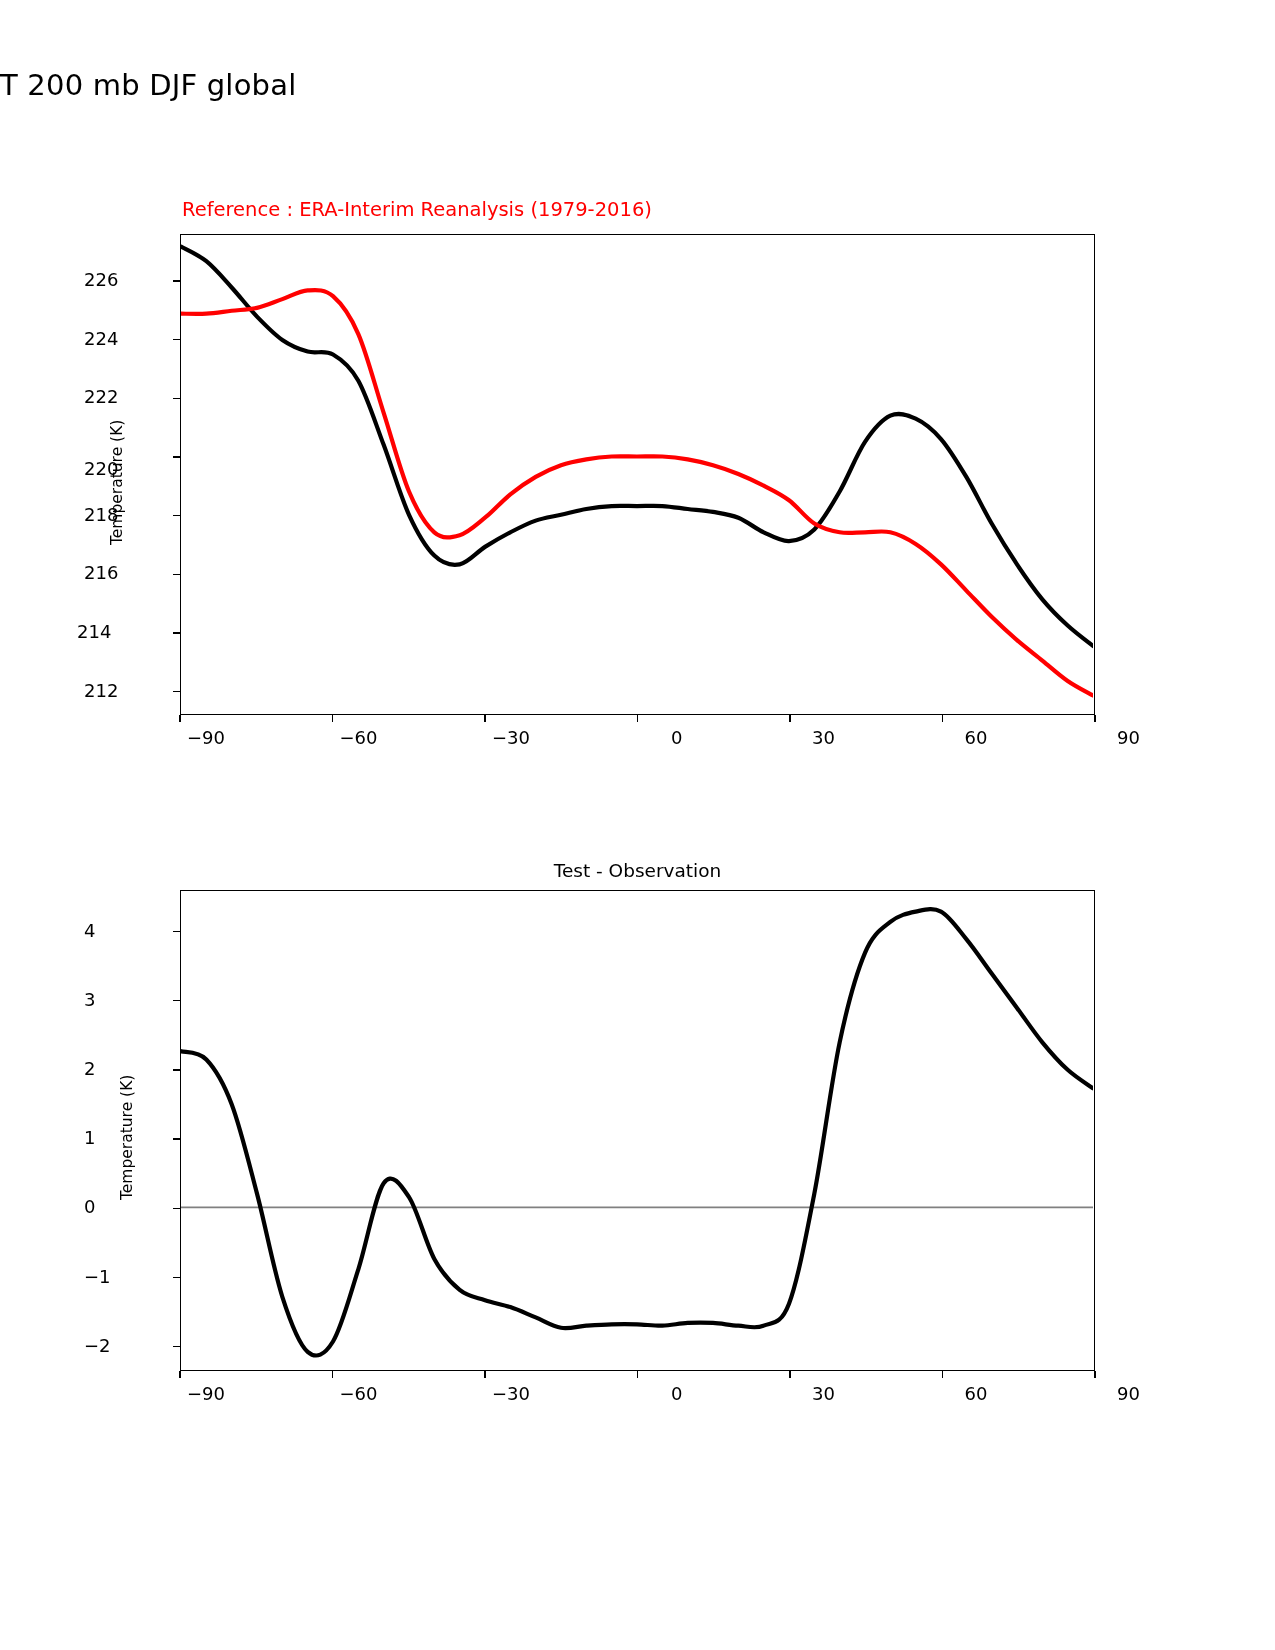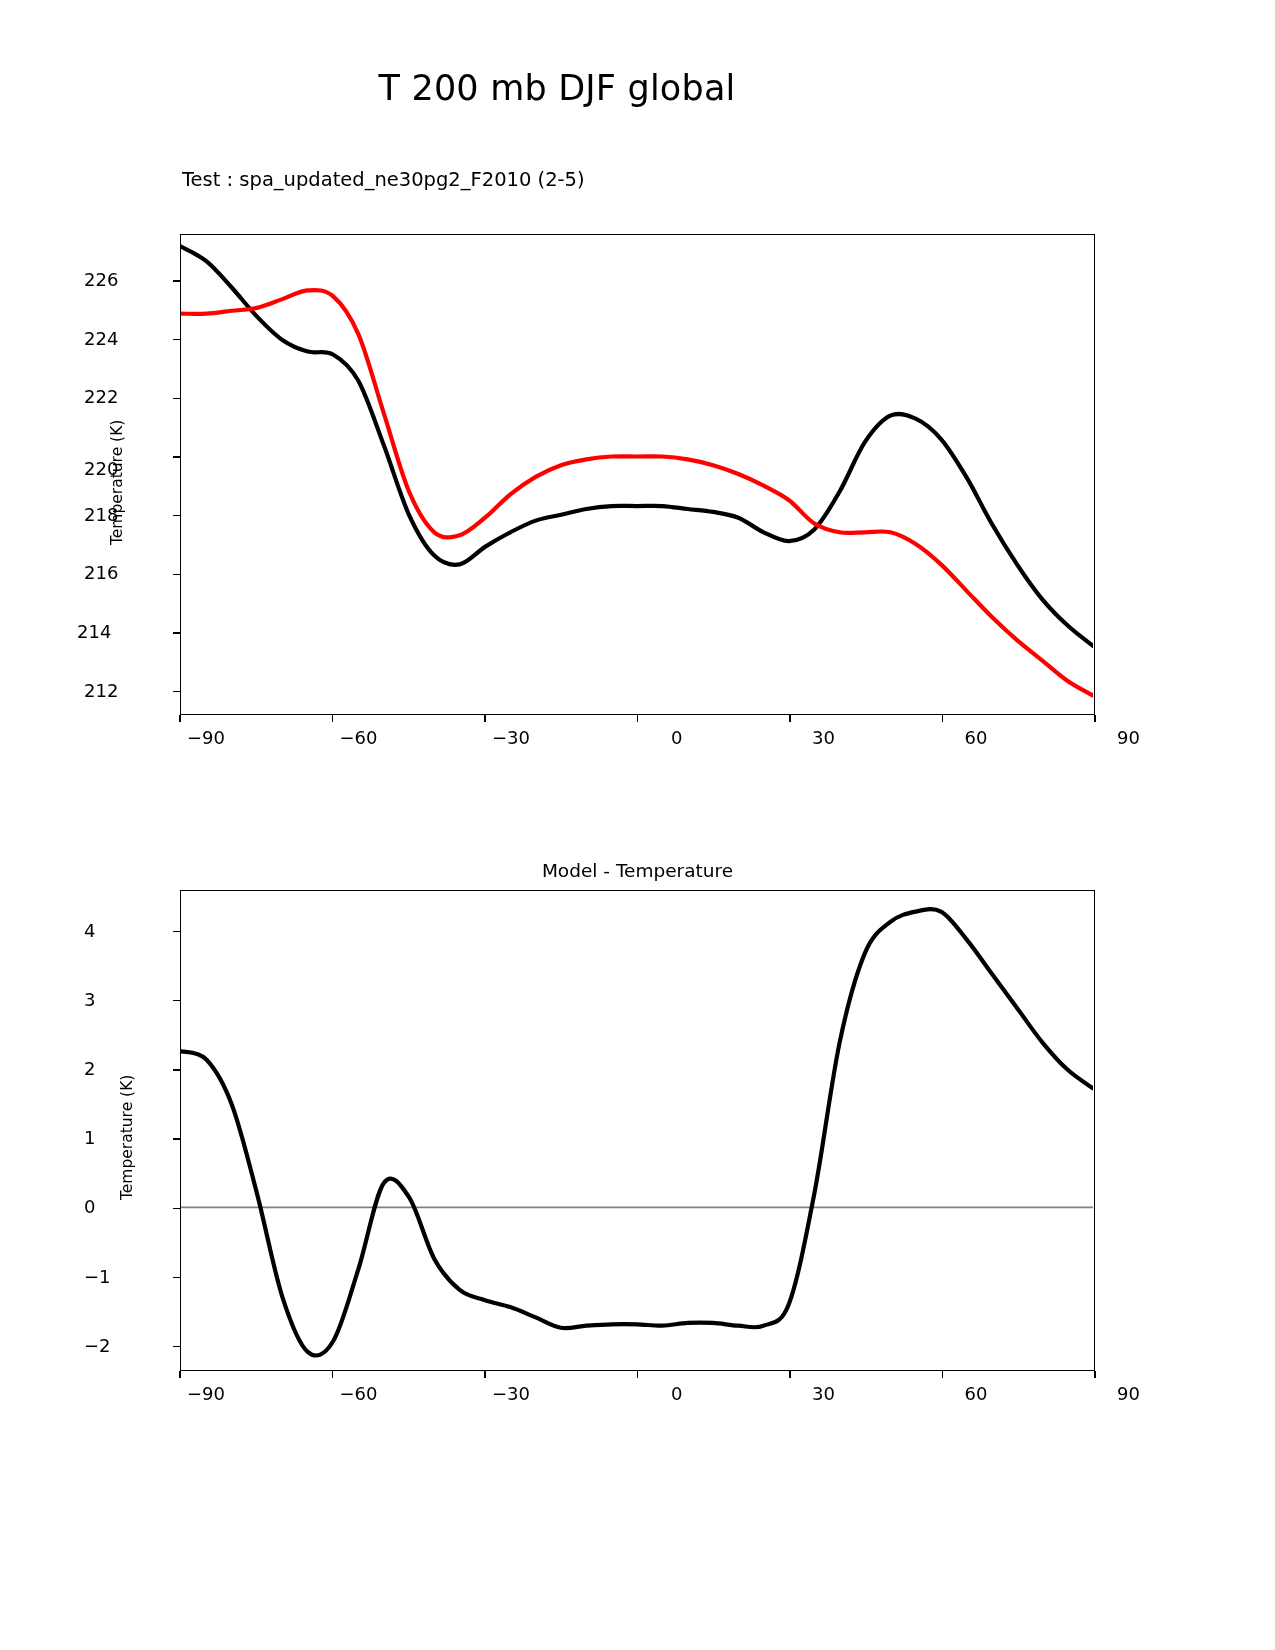--- a/index.html
+++ b/index.html
@@ -18,22 +18,21 @@
   .page {
     position: relative;
     width: 1275px;
     height: 1650px;
   }
   #main-title {
     position: absolute;
     top: 68px;
     left: 0;
     width: 1114px;
-    text-align: center;
-    font-size: 35px;
+    font-size: 29px;
     color: #000;
     letter-spacing: 0.2px;
   }
   .legend-line {
     position: absolute;
     left: 182px;
     font-size: 19.5px;
     white-space: nowrap;
   }
   #legend-test { top: 168px; color: #000000; }
@@ -74,21 +73,21 @@
   }
   svg { display: block; }
 </style>
 </head>
 <body>
 
 <div class="page">
 
   <div id="main-title">T 200 mb DJF global</div>
 
-  <div class="legend-line" id="legend-test">Test : spa_updated_ne30pg2_F2010 (2-5)</div>
+  <div class="legend-line" id="legend-ref">Reference : ERA-Interim Reanalysis (1979-2016)</div>
 
   <div class="panel">
     <div class="plot-frame" id="frame-top" style="left:180px; top:234px; width:915px; height:481px;">
       <svg id="svg-top" width="912" height="478" viewBox="0 0 912 478">
           <path d="M 0.00 11.66 C 4.22 14.09, 16.89 19.43, 25.33 26.23 C 33.78 33.03, 42.22 43.23, 50.67 52.46 C 59.11 61.69, 67.56 72.87, 76.00 81.61 C 84.44 90.35, 92.89 99.10, 101.33 104.93 C 109.78 110.76, 118.22 114.16, 126.67 116.59 C 135.11 119.01, 143.56 114.64, 152.00 119.50 C 160.44 124.36, 168.89 130.67, 177.33 145.73 C 185.78 160.79, 194.22 187.51, 202.67 209.85 C 211.11 232.20, 219.56 261.35, 228.00 279.80 C 236.44 298.26, 244.89 312.35, 253.33 320.61 C 261.78 328.87, 270.22 330.81, 278.67 329.35 C 287.11 327.90, 295.56 317.21, 304.00 311.87 C 312.44 306.52, 320.89 301.66, 329.33 297.29 C 337.78 292.92, 346.22 288.55, 354.67 285.63 C 363.11 282.72, 371.56 281.75, 380.00 279.80 C 388.44 277.86, 396.89 275.43, 405.33 273.98 C 413.78 272.52, 422.22 271.55, 430.67 271.06 C 439.11 270.58, 447.56 271.06, 456.00 271.06 C 464.44 271.06, 472.89 270.58, 481.33 271.06 C 489.78 271.55, 498.22 273.00, 506.67 273.98 C 515.11 274.95, 523.56 275.43, 532.00 276.89 C 540.44 278.35, 548.89 279.32, 557.33 282.72 C 565.78 286.12, 574.22 293.41, 582.67 297.29 C 591.11 301.18, 599.56 306.52, 608.00 306.04 C 616.44 305.55, 624.89 302.64, 633.33 294.38 C 641.78 286.12, 650.22 271.06, 658.67 256.49 C 667.11 241.91, 675.56 219.57, 684.00 206.94 C 692.44 194.31, 700.89 184.59, 709.33 180.71 C 717.78 176.82, 726.22 179.74, 734.67 183.62 C 743.11 187.51, 751.56 194.31, 760.00 204.02 C 768.44 213.74, 776.89 227.83, 785.33 241.91 C 793.78 256.00, 802.22 273.98, 810.67 288.55 C 819.11 303.12, 827.56 316.72, 836.00 329.35 C 844.44 341.98, 852.89 354.13, 861.33 364.33 C 869.78 374.53, 878.22 382.79, 886.67 390.56 C 895.11 398.33, 907.78 407.56, 912.00 410.96" fill="none" stroke="#000000" stroke-width="4.2" stroke-linecap="round" stroke-linejoin="round"></path>
           <path d="M 0.00 78.70 C 4.22 78.70, 16.89 79.18, 25.33 78.70 C 33.78 78.21, 42.22 76.75, 50.67 75.78 C 59.11 74.81, 67.56 74.81, 76.00 72.87 C 84.44 70.92, 92.89 67.04, 101.33 64.12 C 109.78 61.21, 118.22 55.86, 126.67 55.38 C 135.11 54.89, 143.56 53.92, 152.00 61.21 C 160.44 68.49, 168.89 79.67, 177.33 99.10 C 185.78 118.53, 194.22 151.56, 202.67 177.79 C 211.11 204.02, 219.56 236.57, 228.00 256.49 C 236.44 276.40, 244.89 290.01, 253.33 297.29 C 261.78 304.58, 270.22 302.64, 278.67 300.21 C 287.11 297.78, 295.56 289.52, 304.00 282.72 C 312.44 275.92, 320.89 266.20, 329.33 259.40 C 337.78 252.60, 346.22 246.77, 354.67 241.91 C 363.11 237.06, 371.56 233.17, 380.00 230.26 C 388.44 227.34, 396.89 225.88, 405.33 224.43 C 413.78 222.97, 422.22 222.00, 430.67 221.51 C 439.11 221.03, 447.56 221.51, 456.00 221.51 C 464.44 221.51, 472.89 221.03, 481.33 221.51 C 489.78 222.00, 498.22 222.97, 506.67 224.43 C 515.11 225.88, 523.56 227.83, 532.00 230.26 C 540.44 232.68, 548.89 235.60, 557.33 239.00 C 565.78 242.40, 574.22 246.29, 582.67 250.66 C 591.11 255.03, 599.56 258.92, 608.00 265.23 C 616.44 271.55, 624.89 283.21, 633.33 288.55 C 641.78 293.89, 650.22 295.84, 658.67 297.29 C 667.11 298.75, 675.56 297.29, 684.00 297.29 C 692.44 297.29, 700.89 295.35, 709.33 297.29 C 717.78 299.24, 726.22 303.61, 734.67 308.95 C 743.11 314.29, 751.56 321.58, 760.00 329.35 C 768.44 337.13, 776.89 346.84, 785.33 355.59 C 793.78 364.33, 802.22 373.56, 810.67 381.82 C 819.11 390.08, 827.56 397.85, 836.00 405.13 C 844.44 412.42, 852.89 418.74, 861.33 425.54 C 869.78 432.34, 878.22 440.11, 886.67 445.94 C 895.11 451.77, 907.78 458.08, 912.00 460.51" fill="none" stroke="#ff0000" stroke-width="4.2" stroke-linecap="round" stroke-linejoin="round"></path>
         </svg>
     </div>
     <div class="axis-label-y" id="ylab-top" style="left:108px; top:545px;">Temperature (K)</div>
     <div id="yticks-top">
@@ -121,21 +120,21 @@
         <div class="tick-label-x" style="left: 745px; top: 727px; width: 90px;">30</div>
         <div style="position: absolute; left: 789.3px; top: 715px; width: 1.4px; height: 7px; background: rgb(0, 0, 0);"></div>
         <div class="tick-label-x" style="left: 897.5px; top: 727px; width: 90px;">60</div>
         <div style="position: absolute; left: 941.8px; top: 715px; width: 1.4px; height: 7px; background: rgb(0, 0, 0);"></div>
         <div class="tick-label-x" style="left: 1050px; top: 727px; width: 90px;">90</div>
         <div style="position: absolute; left: 1094.3px; top: 715px; width: 1.4px; height: 7px; background: rgb(0, 0, 0);"></div>
       </div>
   </div>
 
   <div class="panel">
-    <div class="panel-title" id="title-bottom" style="left:180px; top:860px; width:915px;">Model - Temperature</div>
+    <div class="panel-title" id="title-bottom" style="left:180px; top:860px; width:915px;">Test - Observation</div>
     <div class="plot-frame" id="frame-bottom" style="left:180px; top:890px; width:915px; height:481px;">
       <svg id="svg-bottom" width="912" height="478" viewBox="0 0 912 478">
           <line x1="0" x2="912" y1="316.3741007194244" y2="316.3741007194244" stroke="#808080" stroke-width="1.6"></line>
           <path d="M 0.00 160.25 C 4.22 161.63, 16.89 159.68, 25.33 168.50 C 33.78 177.33, 42.22 190.86, 50.67 213.21 C 59.11 235.56, 67.56 270.52, 76.00 302.62 C 84.44 334.71, 92.89 379.42, 101.33 405.78 C 109.78 432.15, 118.22 453.35, 126.67 460.81 C 135.11 468.26, 143.56 464.24, 152.00 450.49 C 160.44 436.73, 168.89 404.64, 177.33 378.27 C 185.78 351.91, 194.22 304.34, 202.67 292.30 C 211.11 280.27, 219.56 293.45, 228.00 306.06 C 236.44 318.67, 244.89 352.48, 253.33 367.96 C 261.78 383.43, 270.22 392.03, 278.67 398.91 C 287.11 405.78, 295.56 406.36, 304.00 409.22 C 312.44 412.09, 320.89 413.24, 329.33 416.10 C 337.78 418.97, 346.22 422.98, 354.67 426.42 C 363.11 429.86, 371.56 435.36, 380.00 436.73 C 388.44 438.11, 396.89 435.24, 405.33 434.67 C 413.78 434.10, 422.22 433.52, 430.67 433.29 C 439.11 433.07, 447.56 433.07, 456.00 433.29 C 464.44 433.52, 472.89 434.90, 481.33 434.67 C 489.78 434.44, 498.22 432.38, 506.67 431.92 C 515.11 431.46, 523.56 431.46, 532.00 431.92 C 540.44 432.38, 548.89 434.21, 557.33 434.67 C 565.78 435.13, 574.22 438.34, 582.67 434.67 C 591.11 431.00, 599.56 434.67, 608.00 412.66 C 616.44 390.65, 624.89 346.18, 633.33 302.62 C 641.78 259.06, 650.22 191.43, 658.67 151.31 C 667.11 111.19, 675.56 81.96, 684.00 61.90 C 692.44 41.84, 700.89 37.83, 709.33 30.95 C 717.78 24.07, 726.22 22.35, 734.67 20.63 C 743.11 18.91, 751.56 16.05, 760.00 20.63 C 768.44 25.22, 776.89 37.83, 785.33 48.14 C 793.78 58.46, 802.22 71.07, 810.67 82.53 C 819.11 94.00, 827.56 105.46, 836.00 116.92 C 844.44 128.38, 852.89 140.99, 861.33 151.31 C 869.78 161.63, 878.22 171.14, 886.67 178.82 C 895.11 186.50, 907.78 194.29, 912.00 197.39" fill="none" stroke="#000000" stroke-width="4.2" stroke-linecap="round" stroke-linejoin="round"></path>
         </svg>
     </div>
     <div class="axis-label-y" id="ylab-bottom" style="left:118px; top:1200px;">Temperature (K)</div>
     <div id="yticks-bottom">
         <div class="tick-label-y" style="left: 84px; top: 1334.78px; width: 80px;">−2</div>
         <div style="position: absolute; left: 173px; top: 1346.08px; width: 7px; height: 1.4px; background: rgb(0, 0, 0);"></div>

